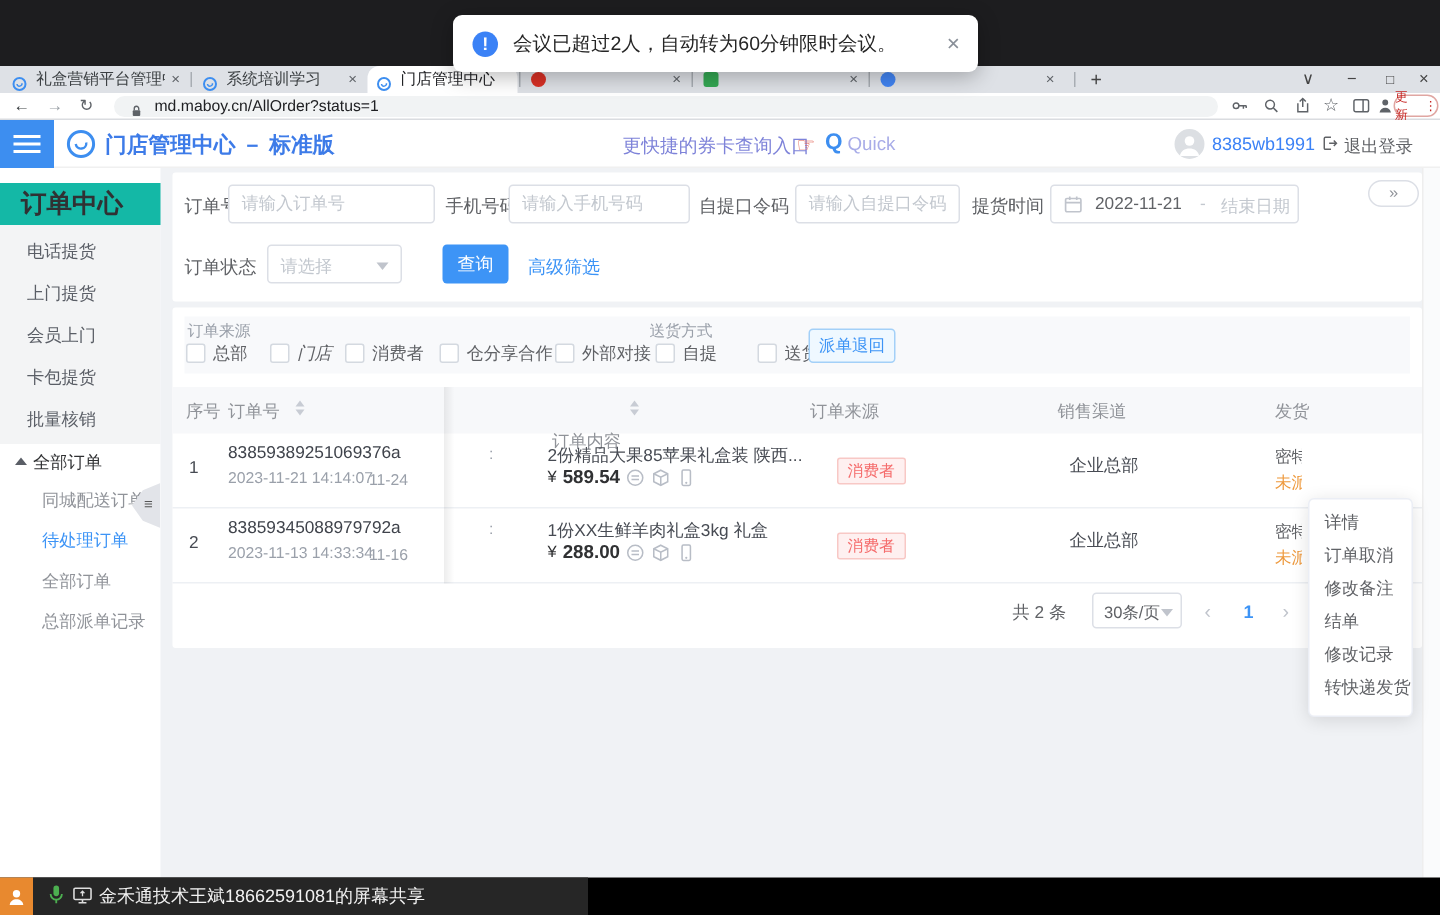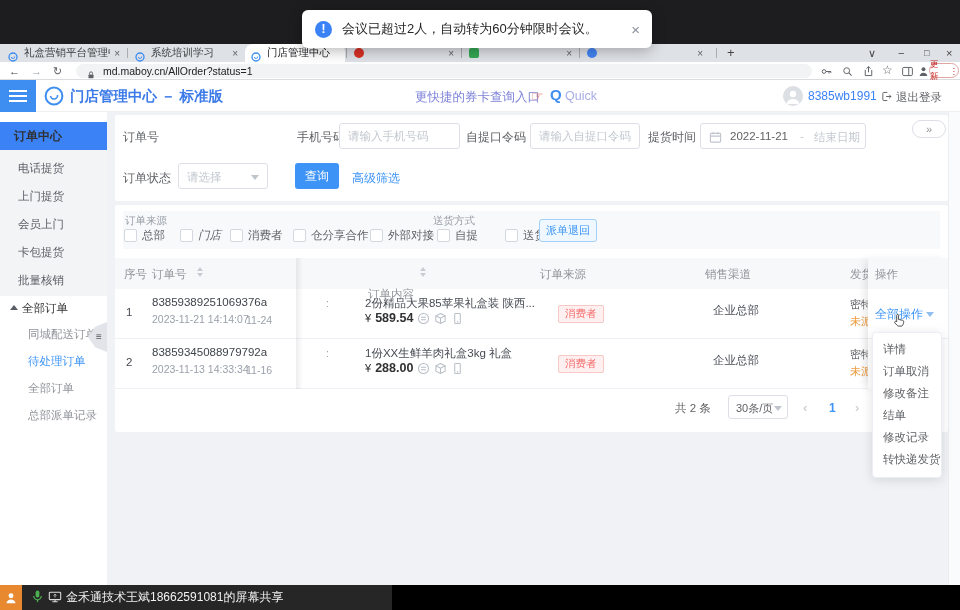--- a/index.html
+++ b/index.html
@@ -32,22 +32,22 @@
   .updatepill span { font-size:8.5px; color:#C5221F; }
 
   
   .appheader { left:0; top:80px; width:960px; height:32px; background:#fff;
                border-bottom:1px solid #F0F0F0; }
   .hamburger { left:0; top:0; width:36px; height:32px; background:#3D8EF0; }
   .hamburger i { position:absolute; left:9px; width:18px; height:2px; background:#fff; }
 
   
   .sidebar { left:0; top:112px; width:107px; height:473px; background:#fff; }
-  .side-sec { left:0; top:10px; width:110px; height:28px; background:#3b82f6;
-              line-height:28px; padding-left:14px; font-size:12px; font-weight:bold; color:#303133; }
+  .side-sec { left:0; top:10px; width:110px; height:28px; background:#14b8a6;
+              line-height:28px; padding-left:14px; font-size:17px; font-weight:bold; color:#303133; }
   .side-block { left:0; top:38px; width:107px; height:146px; background:#F3F4F5; }
   .side-item { left:0; width:107px; height:26px; line-height:26px; padding-left:18px;
                font-size:11.5px; color:#5A5E66; }
   .side-child { left:0; width:107px; height:18px; line-height:18px; padding-left:28px;
                 font-size:11.5px; color:#909399; }
   .side-child.on { color:#3D94F6; }
   .tri-up { width:0; height:0; border-left:4px solid transparent; border-right:4px solid transparent;
             border-bottom:5px solid #5A5E66; }
   .handle { left:88px; top:210px; width:19px; height:30px; background:#E2E4E9;
             clip-path:polygon(100% 0,100% 100%,38% 84%,0 50%,38% 16%);
@@ -255,20 +255,23 @@
     <div class="abs handle">
       <span>≡</span>
     </div>
   </div>
 
   <div class="abs main">
     <div class="abs" style="left:841px;top:0;width:12px;height:473px;background:#FAFBFC;border-left:1px solid #EEEEEE;"></div>
 
     <div class="abs panel" style="left:8px;top:3px;width:833px;height:86px;">
       <span class="abs flabel" style="left:8px;top:14px;">订单号</span>
+      <span class="abs" style="left:37px;top:8px;width:138px;">
+        <input class="inp" placeholder="请输入订单号" style="">
+      </span>
       <span class="abs flabel" style="left:182px;top:14px;">手机号码</span>
       <span class="abs" style="left:224px;top:8px;width:121px;">
         <input class="inp" placeholder="请输入手机号码" style="">
       </span>
       <span class="abs flabel" style="left:351px;top:14px;">自提口令码</span>
       <span class="abs" style="left:415px;top:8px;width:110px;">
         <input class="inp" placeholder="请输入自提口令码" style="">
       </span>
       <span class="abs flabel" style="left:533px;top:14px;">提货时间</span>
       <span class="abs datebox" style="left:585px;top:8px;width:166px;">
@@ -402,37 +405,20 @@
         <span class="abs tag" style="left:443px;top:16px;">消费者</span>
         <span class="abs td" style="left:598px;top:14px;">企业总部</span>
         <span class="abs" style="left:735px;top:0;width:18px;height:50px;overflow:hidden;">
           <span class="abs" style="left:0;top:8px;font-size:11px;color:#606266;white-space:nowrap;">密特</span>
           <span class="abs" style="left:0;top:25px;font-size:11px;color:#EE9A3E;white-space:nowrap;">未派</span>
         </span>
       </div>
 
       <div class="abs" style="left:181px;top:53px;width:7px;height:131px;background:linear-gradient(90deg,rgba(0,0,0,0.07),rgba(0,0,0,0));"></div>
 
-      <div class="abs" style="left:753px;top:53px;width:80px;height:131px;background:#fff;box-shadow:-5px 0 8px -2px rgba(0,0,0,0.10);z-index:20;">
-        <div class="abs" style="left:0;top:0;width:80px;height:31px;background:#F7F8FA;">
-          <span class="abs th" style="left:7px;top:9px;">操作</span>
-        </div>
-        <div class="abs" style="left:0;top:31px;width:80px;height:50px;border-bottom:1px solid #EDF0F4;">
-          <span class="abs link" style="left:7px;top:17px;">全部操作</span>
-          <span class="abs caret" style="left:58px;top:23px;border-top-color:#8FBEEF;"></span>
-          <span class="abs" style="left:24px;top:24px;z-index:5;">
-            <svg viewBox="0 0 16 16" width="15" height="15">
-                <path d="M6 1.5c.6 0 1 .4 1 1V7h.5l3.8.8c.9.2 1.2.7 1.2 1.5 0 .4-.3 2-.8 3.2-.4 1-.9 1.5-2 1.5H7.2c-.6 0-1.1-.2-1.5-.7L3 10.6c-.4-.5-.3-1.1.1-1.5.4-.4 1-.4 1.4 0l.5.5V2.5c0-.6.4-1 1-1z" fill="#fff" stroke="#333" stroke-width="0.9"></path>
-              </svg>
-          </span>
-        </div>
-        <div class="abs" style="left:0;top:81px;width:80px;height:50px;">
-          <span class="abs link" style="left:7px;top:17px;">全部操作</span>
-        </div>
-      </div>
 
       <span class="abs" style="left:560px;top:196px;font-size:11.5px;color:#606266;">共 2 条</span>
       <span class="abs selbox" style="left:613px;top:190px;width:60px;height:24px;">
         <span class="abs" style="left:7px;top:5px;font-size:11px;color:#606266;white-space:nowrap;">30条/页</span>
         <span class="abs caret" style="right:5px;top:10px;"></span>
       </span>
       <span class="abs" style="left:688px;top:195px;font-size:13px;color:#C0C4CC;">‹</span>
       <span class="abs" style="left:714px;top:196px;font-size:12px;font-weight:bold;color:#3D94F6;">1</span>
       <span class="abs" style="left:740px;top:195px;font-size:13px;color:#C0C4CC;">›</span>
     </div>

